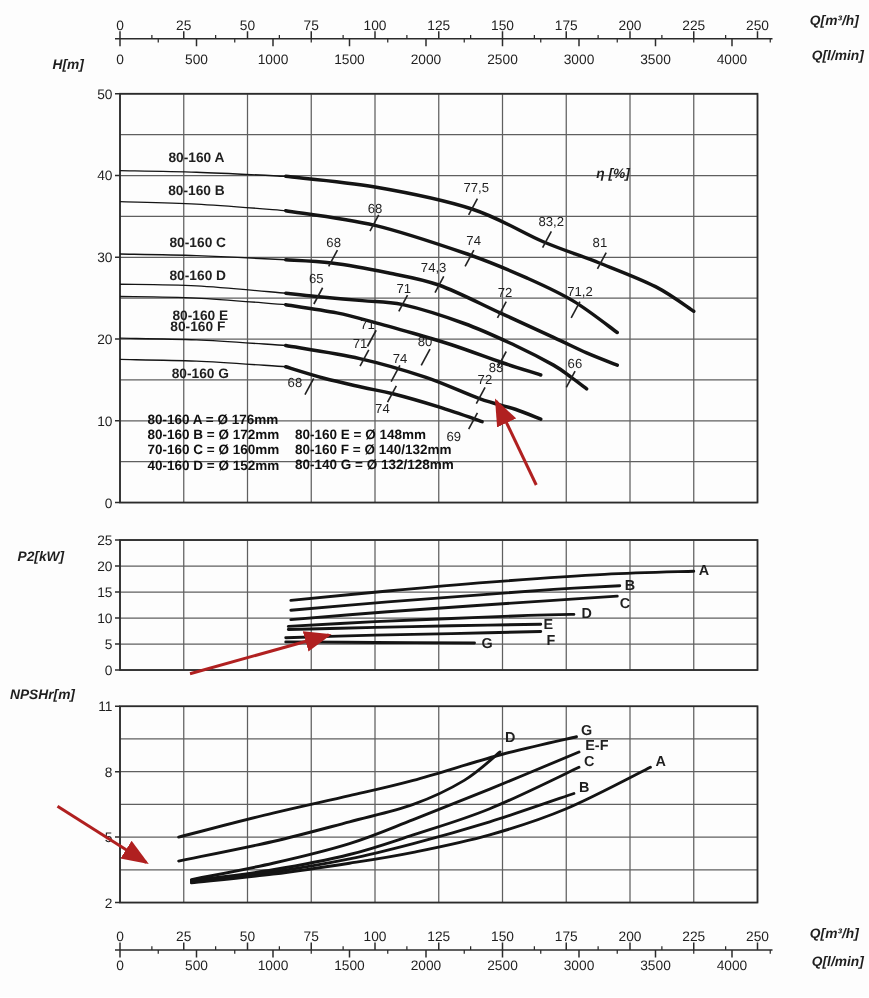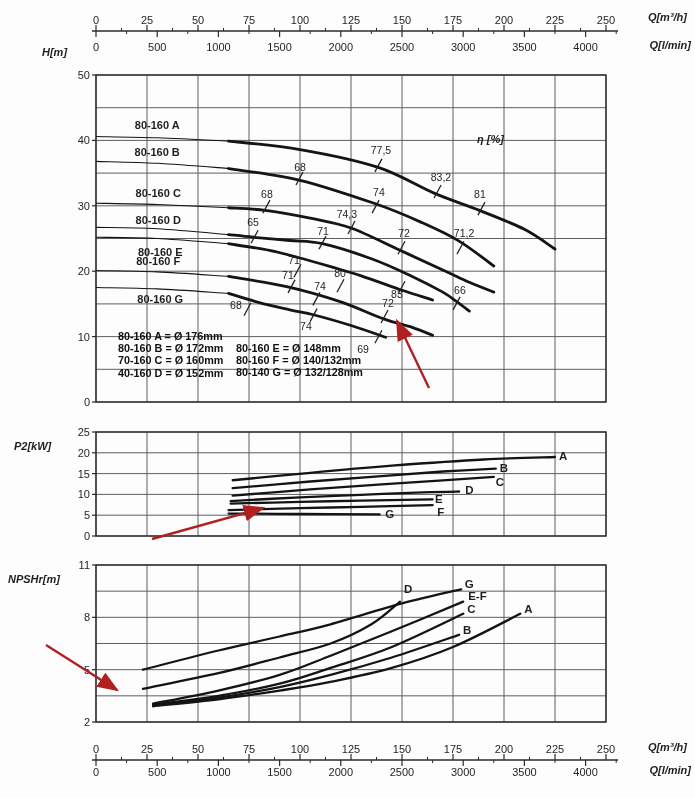--- a/index.html
+++ b/index.html
@@ -379,21 +379,21 @@
       <line x1="46" y1="645" x2="117" y2="690" stroke="#b02020" stroke-width="2.4" marker-end="url(#ah)"></line>
     </svg>
 
   <div class="axis-title" style="top:11px;right:8px;">Q[m³/h]</div>
   <div class="axis-title" style="top:39px;right:4px;">Q[l/min]</div>
   <div class="axis-title" style="top:741px;right:8px;">Q[m³/h]</div>
   <div class="axis-title" style="top:764px;right:4px;">Q[l/min]</div>
 
   <div class="axis-title" style="left:42px;top:46px;">H[m]</div>
   <div class="axis-title" style="left:14px;top:440px;font-style:italic;">P2[kW]</div>
-  <div class="axis-title" style="left:8px;top:573px;">NPSHr[m]</div>
+  <div class="axis-title" style="left:8px;top:550px;">NPSHr[m]</div>
   <div class="axis-title" style="left:477px;top:133px;">η [%]</div>
 
   <div class="legend-col" style="left:118px;top:330px;">
     <div>80-160 A = Ø 176mm</div>
     <div>80-160 B = Ø 172mm</div>
     <div>70-160 C = Ø 160mm</div>
     <div>40-160 D = Ø 152mm</div>
   </div>
   <div class="legend-col" style="left:236px;top:342px;">
     <div>80-160 E = Ø 148mm</div>

